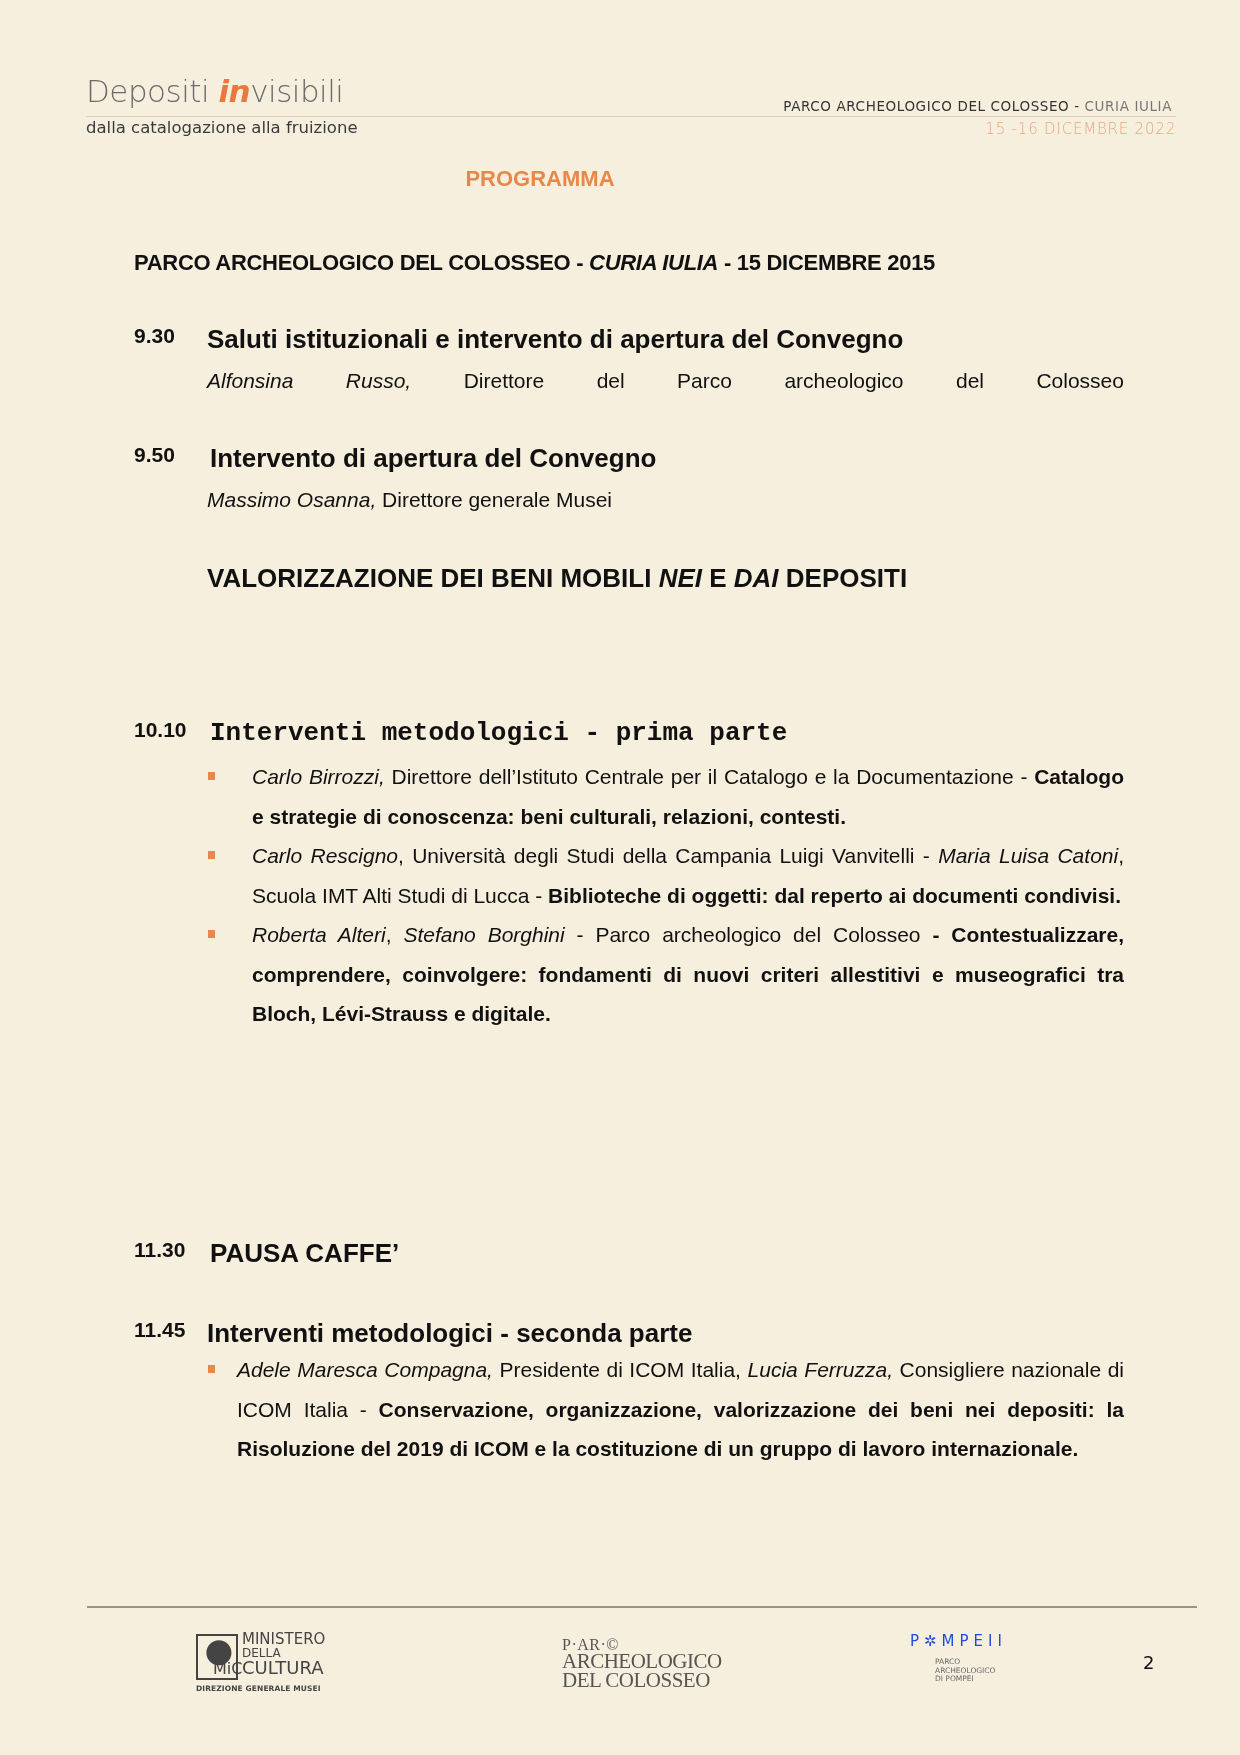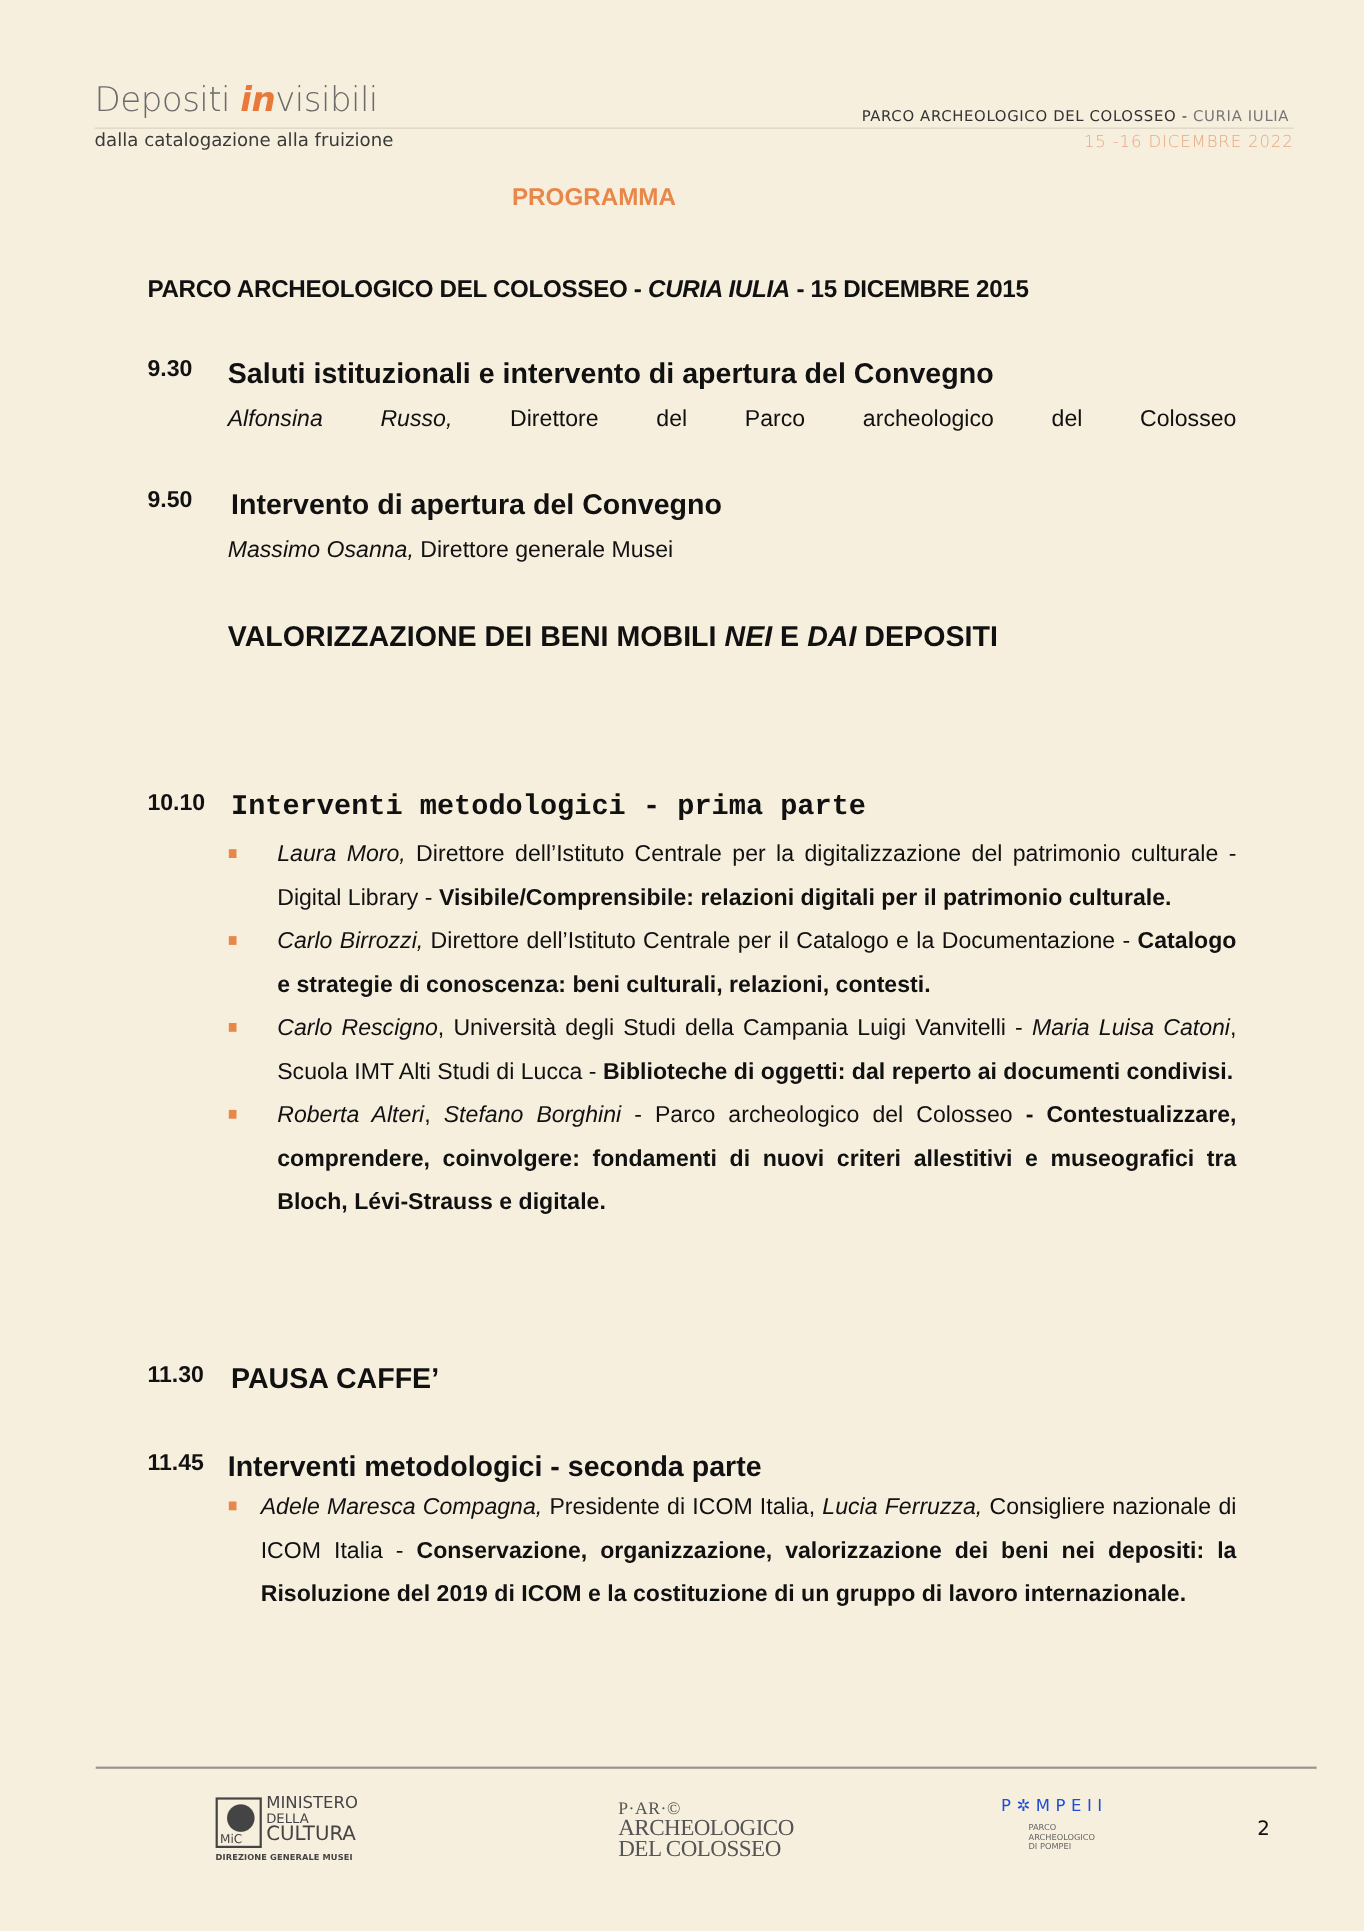--- a/index.html
+++ b/index.html
@@ -80,21 +80,21 @@
     left: 87px; top: 1606px; width: 1110px; height: 2px;
     background: #9a958c;
   }
   .mic-logo { left: 196px; top: 1632px; width: 140px; height: 64px; }
   .mic-box {
     position: absolute; left: 0; top: 2px; width: 42px; height: 46px;
     border: 2px solid #444; box-sizing: border-box;
     background: radial-gradient(circle at 55% 40%, #444 0 12px, transparent 13px);
   }
   .mic-box span {
-    position: absolute; left: 2px; bottom: 0; font-size: 11px; color: #444;
+    position: absolute; left: 15px; bottom: 0; font-size: 16px; color: #444;
     font-family: "DejaVu Sans", sans-serif;
   }
   .mic-text {
     position: absolute; left: 46px; top: 0;
     font-family: "DejaVu Sans", sans-serif; color: #444; line-height: 1;
   }
   .mic-text .l1 { font-size: 15px; }
   .mic-text .l2 { font-size: 12px; }
   .mic-text .l3 { font-size: 18px; }
   .mic-dir {
@@ -158,24 +158,20 @@
 <div class="abs" style="left:207px; top:559px; width:917px;">
   <div class="head" style="line-height:39.5px;">
     <span>VALORIZZAZIONE DEI BENI MOBILI </span><i>NEI</i><span> E </span><i>DAI</i><span> DEPOSITI</span>
   </div>
 </div>
 
 <div class="abs time" style="left:134px; top:718px;">10.10</div>
 <div class="abs head" style="left:210px; top:718px;font-family:Liberation Mono, monospace;">Interventi metodologici - prima parte</div>
 
 <ul class="abs talks para" style="left:252px; top:757px; width:872px;">
-  <li class="just">
-    <span class="bullet"></span>
-    <i>Laura Moro,</i><span> Direttore dell’Istituto Centrale per la digitalizzazione del patrimonio culturale - Digital Library - </span><b>Visibile/Comprensibile: relazioni digitali per il patrimonio culturale.</b>
-  </li>
   <li class="just">
     <span class="bullet"></span>
     <i>Carlo Birrozzi,</i><span> Direttore dell’Istituto Centrale per il Catalogo e la Documentazione - </span><b>Catalogo e strategie di conoscenza: beni culturali, relazioni, contesti.</b>
   </li>
   <li class="just">
     <span class="bullet"></span>
     <i>Carlo Rescigno</i><span>, Università degli Studi della Campania Luigi Vanvitelli - </span><i>Maria Luisa Catoni</i><span>, Scuola IMT Alti Studi di Lucca - </span><b>Biblioteche di oggetti: dal reperto ai documenti condivisi.</b>
   </li>
   <li class="just">
     <span class="bullet"></span>

